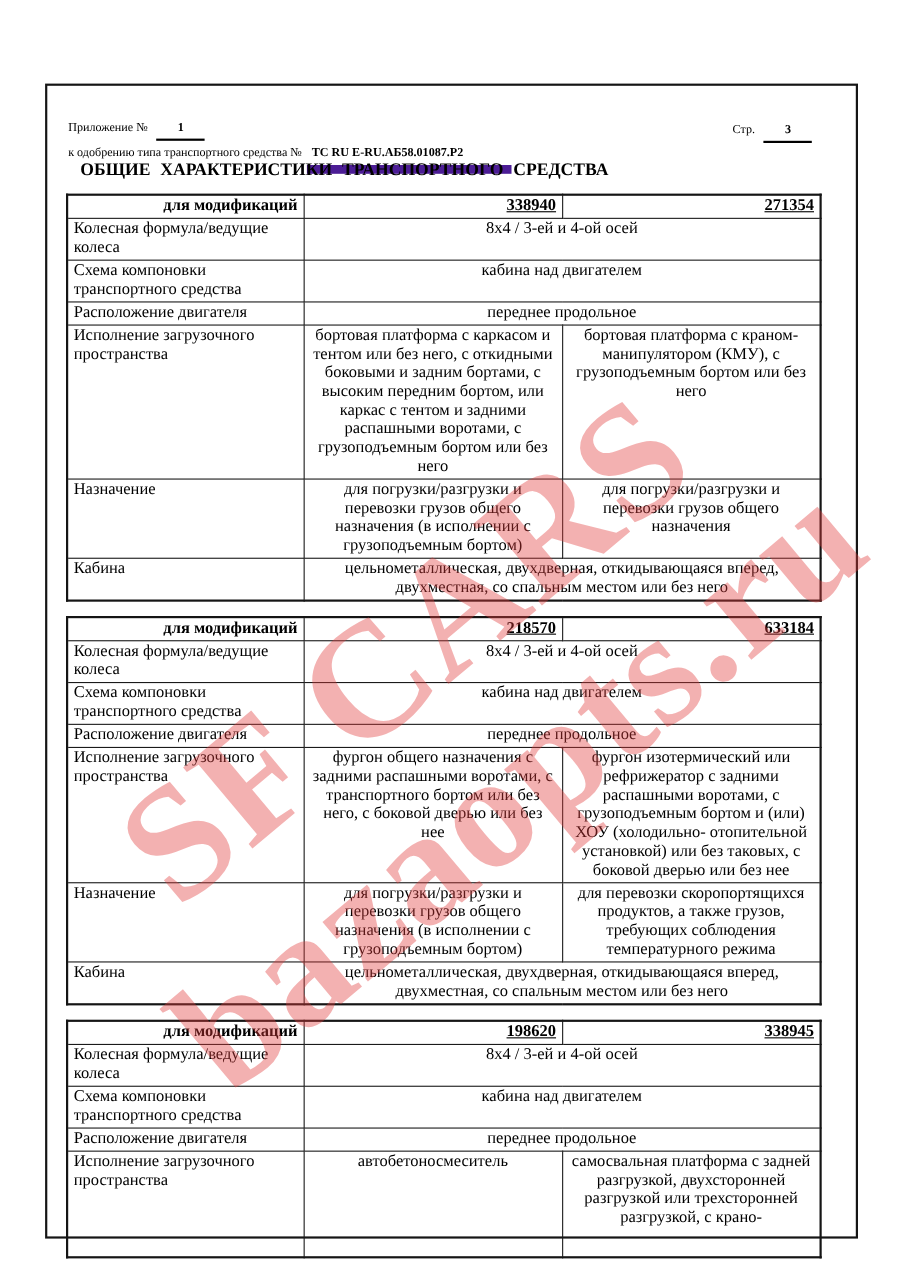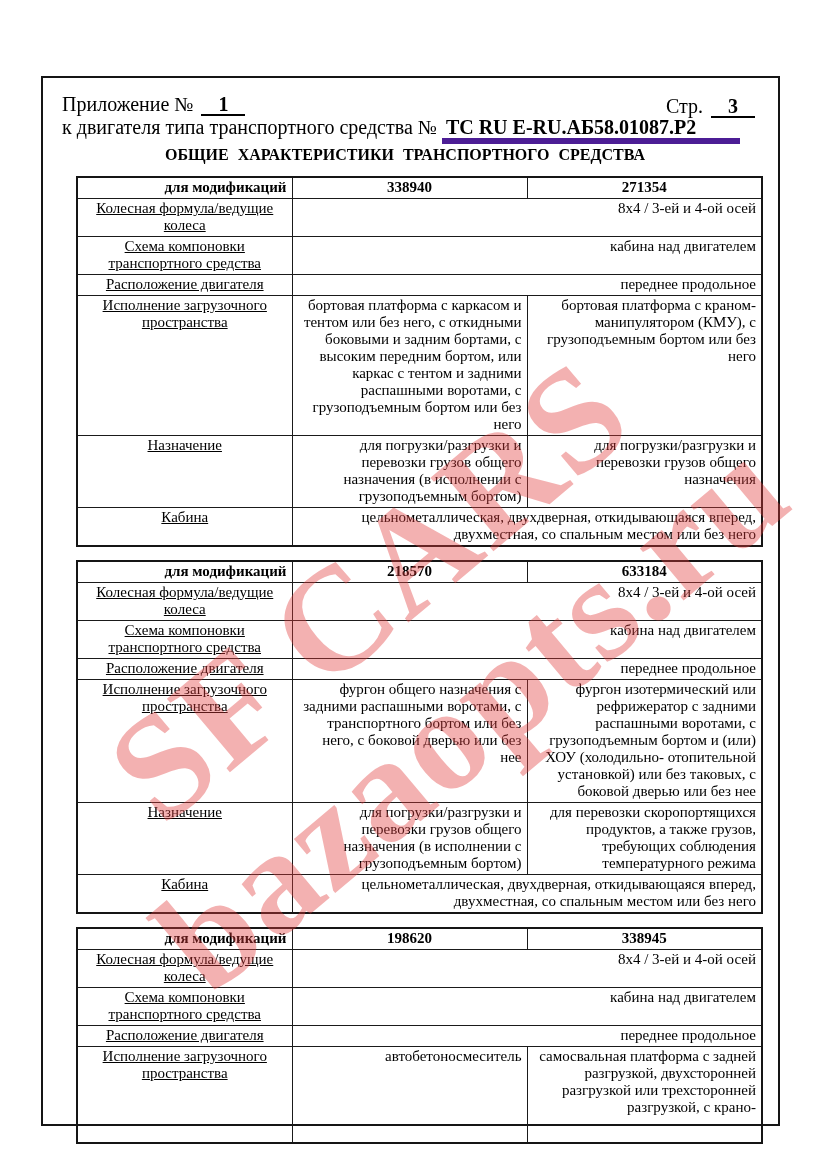--- a/index.html
+++ b/index.html
@@ -5,47 +5,47 @@
   html, body { margin:0; padding:0; }
   body {
     width:827px; height:1170px; position:relative; overflow:hidden;
     background:#ffffff; color:#000;
     font-family:"Liberation Serif", serif;
   }
   .page-border {
     position:absolute; left:41px; top:76px; width:735px; height:1046px;
     border:2px solid #151515;
   }
-  .hline { position:absolute; font-size:20px; line-height:20px; white-space:nowrap; }
+  .hline { position:absolute; font-size:11px; line-height:20px; white-space:nowrap;margin-top:12px; }
   .appendix { left:62px; top:94px; }
   .pagenum  { left:666px; top:96px; }
   .approval { left:62px; top:117px; }
   .u-num {
     display:inline-block; min-width:44px; text-align:center; font-weight:bold;
     border-bottom:2px solid #000; margin-left:8px; padding-bottom:0px;
   }
   .u-long {
     display:inline-block; font-weight:bold;
-    border-bottom:6px solid #4c1d95; margin-left:5px; padding:0 44px 1px 4px;
+    border-bottom:8px solid #4c1d95; margin-left:5px; padding:0 44px 1px 4px;
   }
   .doc-title {
-    position:absolute; left:73px; top:146px; width:572px; text-align:right;
+    position:absolute; left:73px; top:146px; width:572px; text-align:left;
     font-weight:bold; font-size:16px; word-spacing:5px; white-space:nowrap;
   }
-  .content { position:absolute; left:76px; top:176px; width:685px; }
+  .content { position:absolute; left:60px; top:176px; width:685px; }
   table.spec {
     border-collapse:collapse; table-layout:fixed; width:685px;
     margin:0 0 13px 0; font-size:15px; line-height:17px;
     border:2px solid #151515;
   }
   table.spec td { border:1px solid #1a1a1a; padding:1px 5px 2px 5px; vertical-align:top; }
   td.hl { font-weight:bold; text-align:right; padding-right:9px; }
-  td.hv { font-weight:bold; text-align:center; }
-  td.lbl { text-align:center; padding-left:3px;text-decoration:underline; }
-  td.val { text-align:right; }
+  td.hv { font-weight:bold; text-align:right;text-decoration:underline; }
+  td.lbl { text-align:left; padding-left:3px; }
+  td.val { text-align:center; }
   tr.t3-last td { height:92px; }
   .watermark {
     position:absolute; left:-40px; top:492px; width:920px; z-index:5;
     transform:rotate(-40deg);
     text-align:center; font-weight:bold; font-size:148px; line-height:160px;
     letter-spacing:2px; white-space:nowrap;
     color:rgba(224,60,60,0.40);
     pointer-events:none;
   }
 </style>
@@ -56,21 +56,21 @@
 
 <div class="hline appendix">
   <span>Приложение №</span><span class="u-num">1</span>
 </div>
 
 <div class="hline pagenum">
   <span>Стр.</span><span class="u-num">3</span>
 </div>
 
 <div class="hline approval">
-  <span>к двигателя типа транспортного средства №</span><span class="u-long">ТС RU E-RU.АБ58.01087.Р2</span>
+  <span>к одобрению типа транспортного средства №</span><span class="u-long">ТС RU E-RU.АБ58.01087.Р2</span>
 </div>
 
 <div class="doc-title">ОБЩИЕ ХАРАКТЕРИСТИКИ ТРАНСПОРТНОГО СРЕДСТВА</div>
 
 <div class="content">
 
   <table class="spec">
     <colgroup>
         <col style="width:215px">
         <col style="width:235px">

